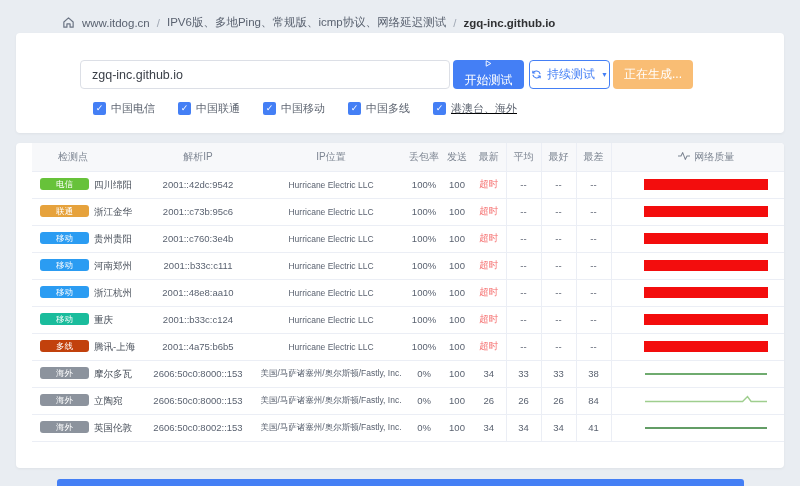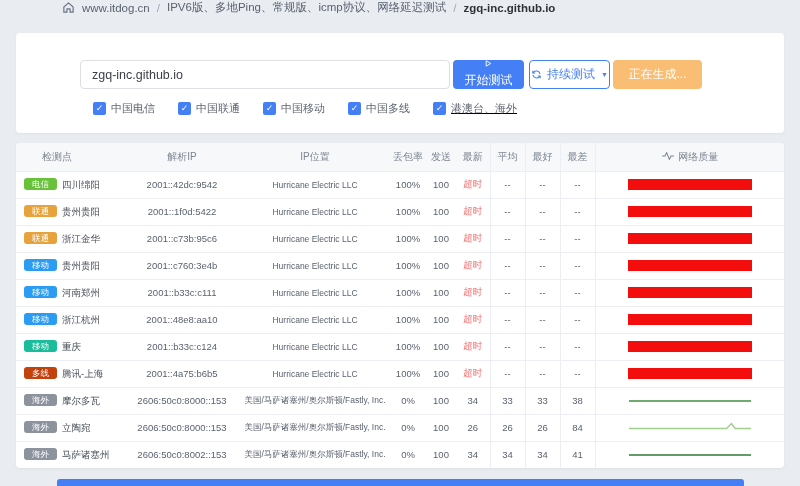--- a/index.html
+++ b/index.html
@@ -4,53 +4,53 @@
 <style>
   :root{
     --page-bg:#e9edf2; --accent:#447ff5; --generating:#f9bd74; --timeout:#f56c6c;
     --loss-bar:#f30d0d; --header-bg:#f7f8fa; --border:#ebeef5; --text:#5a6270; --text-dark:#303133;
   }
   *{margin:0;padding:0;box-sizing:border-box;}
   html,body{width:800px;height:486px;overflow:hidden;}
   body{background:var(--page-bg);font-family:"Liberation Sans","DejaVu Sans",sans-serif;position:relative;}
   .card{position:absolute;left:16px;width:768px;background:#fff;border-radius:4px;box-shadow:0 1px 3px rgba(0,0,0,.05);}
   
-  .breadcrumb{position:absolute;left:62px;top:0;display:flex;align-items:center;gap:7px;font-size:11.5px;color:var(--text);}
+  .breadcrumb{position:absolute;left:62px;top:15px;display:flex;align-items:center;gap:7px;font-size:11.5px;color:var(--text);}
   .breadcrumb .sep{color:#a0a8b4;}
   .breadcrumb .target{color:var(--text-dark);font-weight:bold;}
   .bc-link{cursor:pointer;}
   
   .panel{top:33px;height:100px;}
   .host-input{position:absolute;left:64px;top:27px;width:370px;height:29px;border:1px solid #dcdfe6;border-radius:4px;
     padding:0 11px;font-size:12.5px;color:#3a3f47;outline:none;font-family:inherit;background:#fff;}
   .btn{position:absolute;top:27px;height:29px;border-radius:4px;font-size:12px;display:flex;align-items:center;
     justify-content:center;gap:5px;cursor:pointer;border:none;font-family:inherit;}
   .btn-start{left:437px;width:71px;background:var(--accent);color:#fff;flex-direction:column;}
   .btn-cont{left:513px;width:81px;background:#fff;border:1px solid var(--accent);color:var(--accent);}
   .btn-cont .caret{font-size:7px;margin-left:1px;}
-  .btn-gen{left:597px;width:89px;background:var(--generating);color:#fff;}
+  .btn-gen{left:597px;width:80px;background:var(--generating);color:#fff;}
   .isp-row{position:absolute;left:64px;top:68px;display:flex;align-items:center;gap:14px;padding-left:13px;}
   .isp-item{display:flex;align-items:center;gap:5px;cursor:pointer;width:71px;}
   .isp-item.wide{width:auto;text-decoration:underline;}
   .cbox{width:13px;height:13px;background:var(--accent);border-radius:2px;position:relative;flex:0 0 13px;}
   .cbox::after{content:"✓";position:absolute;left:0;top:0;width:13px;height:13px;color:#fff;font-size:9px;
     line-height:13px;text-align:center;}
   .isp-label{font-size:11px;color:#5d6470;white-space:nowrap;}
   
   .tbl-card{top:143px;height:325px;overflow:hidden;}
-  table{width:768px;border-collapse:collapse;table-layout:fixed;}
+  table{width:768px;border-collapse:collapse;table-layout:fixed;margin-left:16px;}
   th{height:28px;background:var(--header-bg);color:#7d8592;font-size:10px;font-weight:normal;text-align:center;
     border-bottom:1px solid var(--border);white-space:nowrap;}
   th.c1{text-align:left;padding-left:26px;}
   td{height:27px;font-size:9.5px;color:var(--text);text-align:center;border-bottom:1px solid var(--border);
     white-space:nowrap;overflow:hidden;}
   td.c1{text-align:left;padding-left:8px;}
   td.c-loc{font-size:8.5px;}
   .sep-l{border-left:1px solid var(--border);}
-  .badge{display:inline-block;min-width:22px;padding:2px 8px;border-radius:3px;color:#fff;font-size:8.5px;
+  .badge{display:inline-block;min-width:22px;padding:2px 16px;border-radius:3px;color:#fff;font-size:8.5px;
     line-height:1;text-align:center;margin-right:5px;vertical-align:1px;}
   .node-name{font-size:9.5px;color:#474e59;}
   td .timeout{color:var(--timeout);}
   .loss-bar{width:124px;height:11px;background:var(--loss-bar);margin:0 auto;}
   .q-svg{display:block;margin:0 auto;}
   .q-icon{vertical-align:-2px;margin-right:3px;}
   
   .progress-strip{position:absolute;left:57px;top:479px;width:687px;height:7px;background:var(--accent);
     border-radius:3px 3px 0 0;}
 </style>
@@ -155,36 +155,20 @@
     <td><span class="timeout">超时</span></td>
     <td class="sep-l">--</td>
     <td class="sep-l">--</td>
     <td class="sep-l">--</td>
     <td class="sep-l">
             <div class="loss-bar"></div>
           </td>
   </tr>
         <tr>
     <td class="c1">
-      <span class="badge" style="background: rgb(230, 162, 60);">联通</span><span class="node-name">贵州贵阳</span>
-    </td>
-    <td>2001::1f0d:5422</td>
-    <td class="c-loc">Hurricane Electric LLC</td>
-    <td>100%</td>
-    <td>100</td>
-    <td><span class="timeout">超时</span></td>
-    <td class="sep-l">--</td>
-    <td class="sep-l">--</td>
-    <td class="sep-l">--</td>
-    <td class="sep-l">
-            <div class="loss-bar"></div>
-          </td>
-  </tr>
-        <tr>
-    <td class="c1">
       <span class="badge" style="background: rgb(230, 162, 60);">联通</span><span class="node-name">浙江金华</span>
     </td>
     <td>2001::c73b:95c6</td>
     <td class="c-loc">Hurricane Electric LLC</td>
     <td>100%</td>
     <td>100</td>
     <td><span class="timeout">超时</span></td>
     <td class="sep-l">--</td>
     <td class="sep-l">--</td>
     <td class="sep-l">--</td>
@@ -303,21 +287,21 @@
     <td class="sep-l">26</td>
     <td class="sep-l">84</td>
     <td class="sep-l">
             <svg width="126" height="14" class="q-svg">
               <polyline points="2.0,7.5 99.6,7.5 104.5,2.5 108.1,7.5 124.0,7.5" fill="none" stroke="#9fce8e" stroke-width="1.4"></polyline>
             </svg>
           </td>
   </tr>
         <tr>
     <td class="c1">
-      <span class="badge" style="background: rgb(140, 147, 157);">海外</span><span class="node-name">马萨诸塞州</span>
+      <span class="badge" style="background: rgb(140, 147, 157);">海外</span><span class="node-name">英国伦敦</span>
     </td>
     <td>2606:50c0:8002::153</td>
     <td class="c-loc">美国/马萨诸塞州/奥尔斯顿/Fastly, Inc.</td>
     <td>0%</td>
     <td>100</td>
     <td><span>34</span></td>
     <td class="sep-l">34</td>
     <td class="sep-l">34</td>
     <td class="sep-l">41</td>
     <td class="sep-l">

